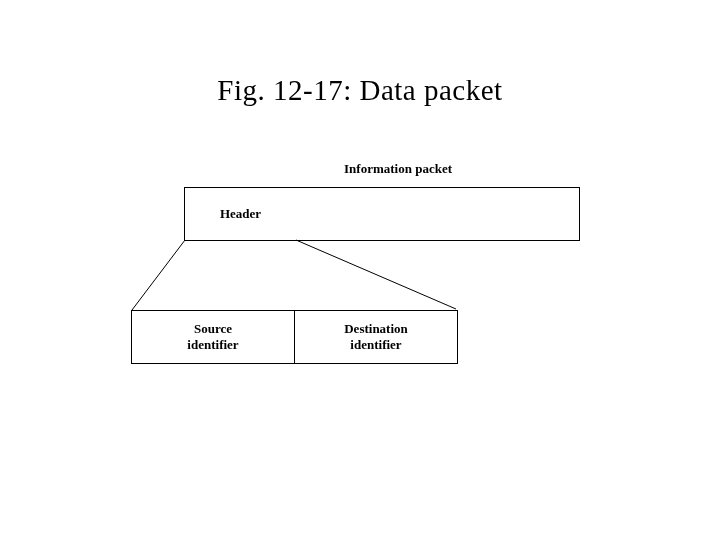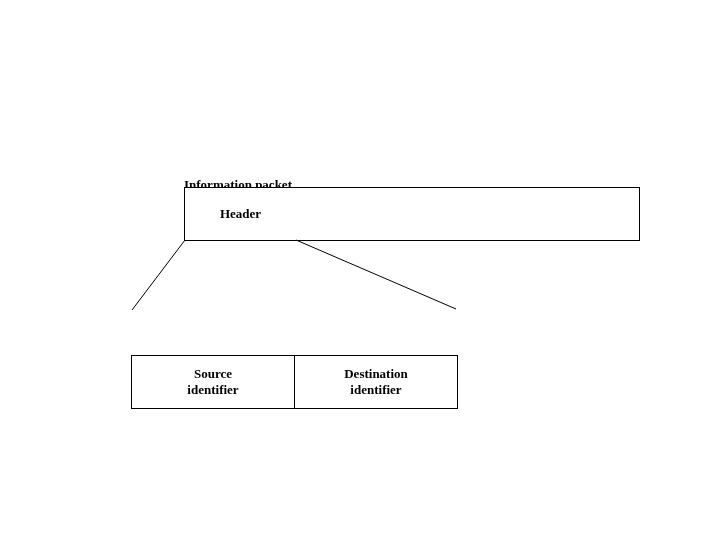--- a/index.html
+++ b/index.html
@@ -22,45 +22,44 @@
     top: 74px;
     width: 720px;
     text-align: center;
     font-size: 29px;
     font-weight: normal;
     letter-spacing: 0.5px;
   }
   .packet-label {
     position: absolute;
     left: 184px;
-    top: 177px;
+    top: 161px;
     width: 428px;
-    text-align: left;
+    text-align: center;
     font-size: 13px;
     font-weight: bold;
   }
   .box {
     position: absolute;
     display: flex;
     border: 1px solid #000000;
     box-sizing: border-box;
     background: #ffffff;
   }
   .upper-box {
     left: 184px;
     top: 187px;
-    width: 456px;
+    width: 396px;
     height: 54px;
   }
   .lower-box {
     left: 131px;
     top: 310px;
     width: 327px;
     height: 54px;
-    margin-top: 45px;
   }
   .cell {
     display: flex;
     align-items: center;
     justify-content: center;
     text-align: center;
     box-sizing: border-box;
   }
   .cell + .cell {
     border-left: 1px solid #000000;
@@ -81,20 +80,21 @@
     width: 720px;
     height: 540px;
     pointer-events: none;
   }
 </style>
 </head>
 <body>
 
 <div class="slide">
 
+  <div class="slide-title">Fig. 12-17: Data packet</div>
 
   <div class="packet-label">Information packet</div>
 
   <div class="box upper-box">
     <div class="cell cell-header">
       <span class="cell-label">Header</span>
     </div>
   </div>
 
   <svg class="connectors" viewBox="0 0 720 540" xmlns="http://www.w3.org/2000/svg">

